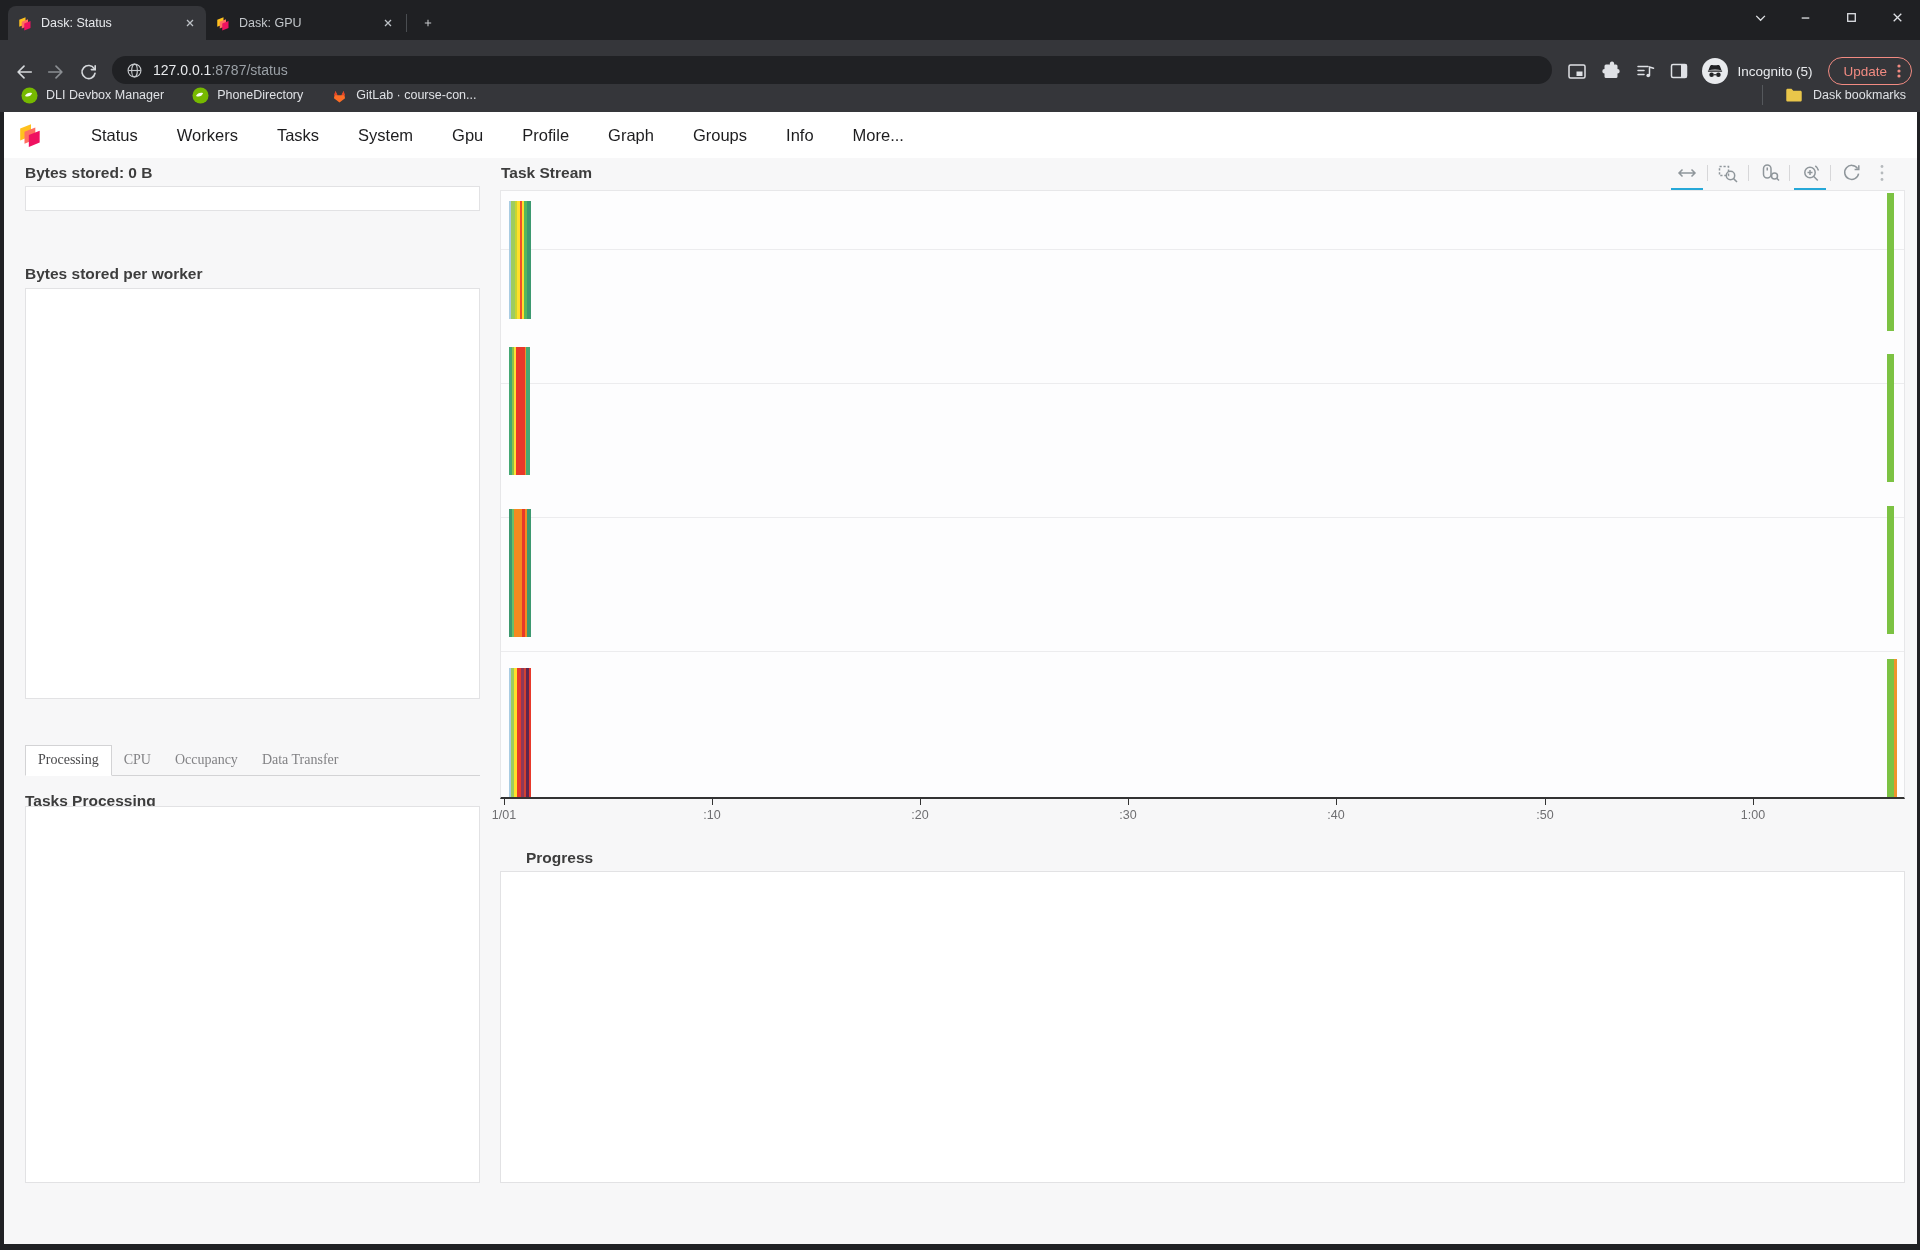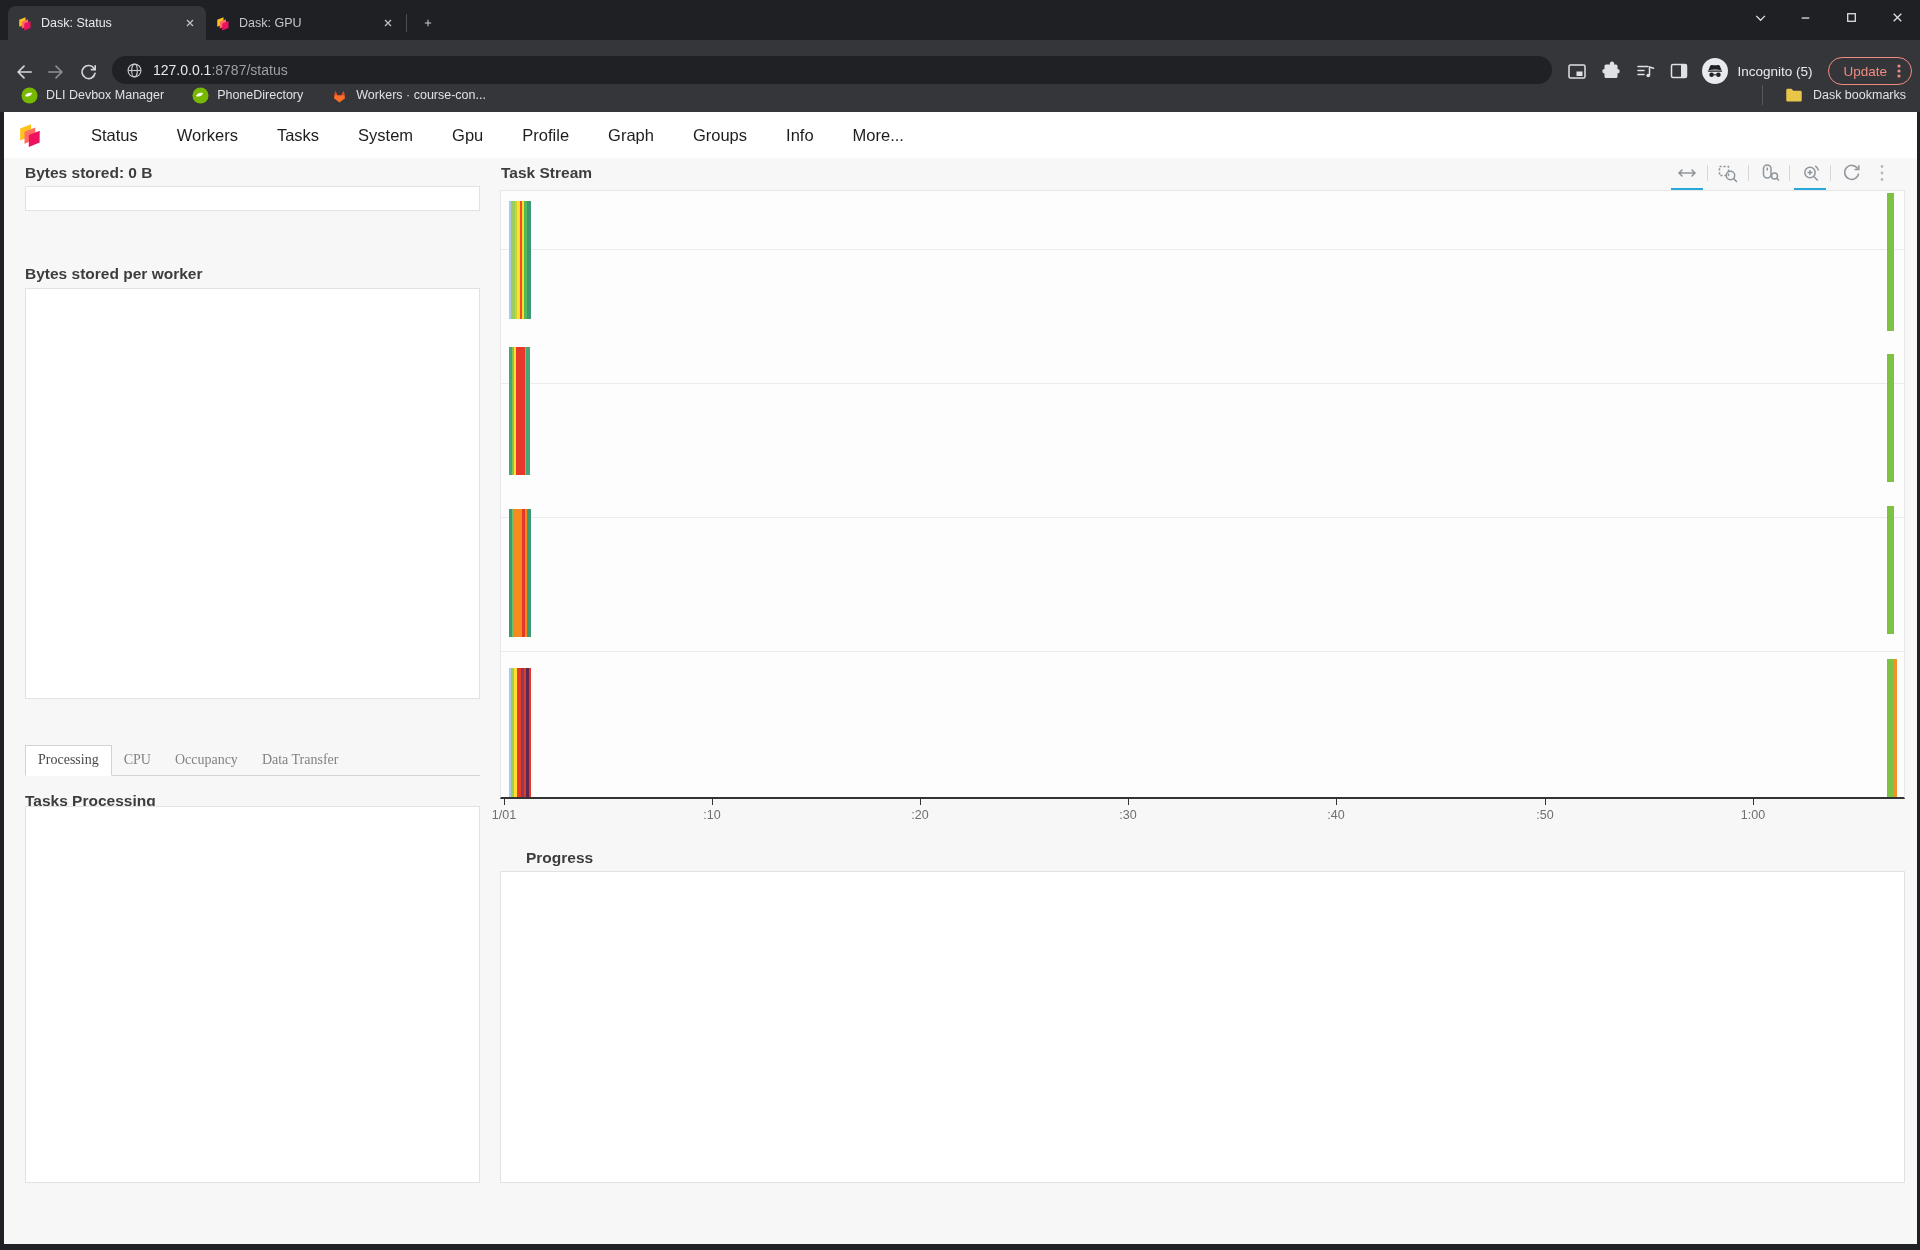--- a/index.html
+++ b/index.html
@@ -243,21 +243,21 @@
           </span>
           <span>PhoneDirectory</span>
         </div>
         <div class="bmitem">
           <span style="display: flex;">
             <svg width="17" height="17" viewBox="0 0 22 22">
               <path d="M11 20L3.8 14.7 5.7 5.2l2.7 5.4h5.2l2.7-5.4 1.9 9.5z" fill="#fc6d26"></path>
               <path d="M5.7 5.2l2.7 5.4H3.8zM16.3 5.2l-2.7 5.4h4.6z" fill="#e24329"></path>
             </svg>
           </span>
-          <span>Workers · course-con...</span>
+          <span>GitLab · course-con...</span>
         </div>
       </div>
     <div class="bm-other">
       <span class="bmsep"></span>
       <span style="display:flex">
           <svg width="20" height="20" viewBox="0 0 22 22">
             <path d="M2.5 5.5c0-.8.7-1.5 1.5-1.5h4.2l2 2.2H18c.8 0 1.5.7 1.5 1.5v9c0 .8-.7 1.5-1.5 1.5H4c-.8 0-1.5-.7-1.5-1.5z" fill="#e9c64a"></path>
           </svg>
         </span>
       <span>Dask bookmarks</span>

